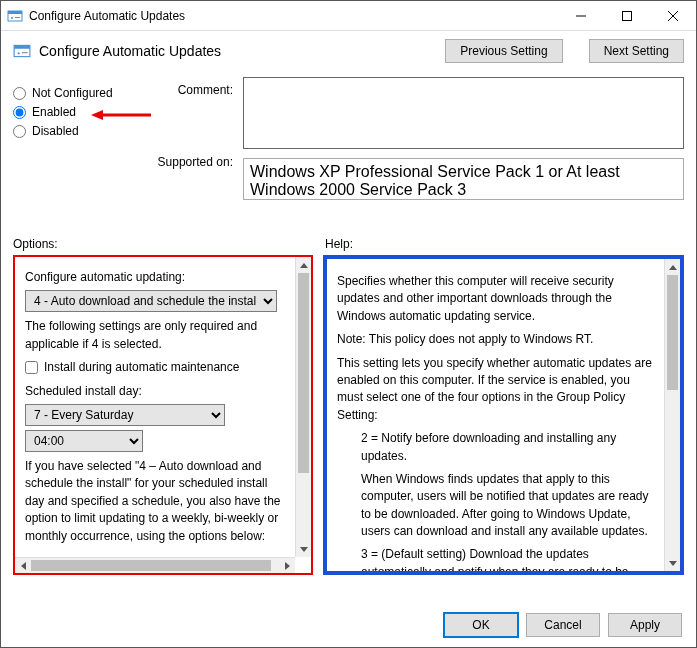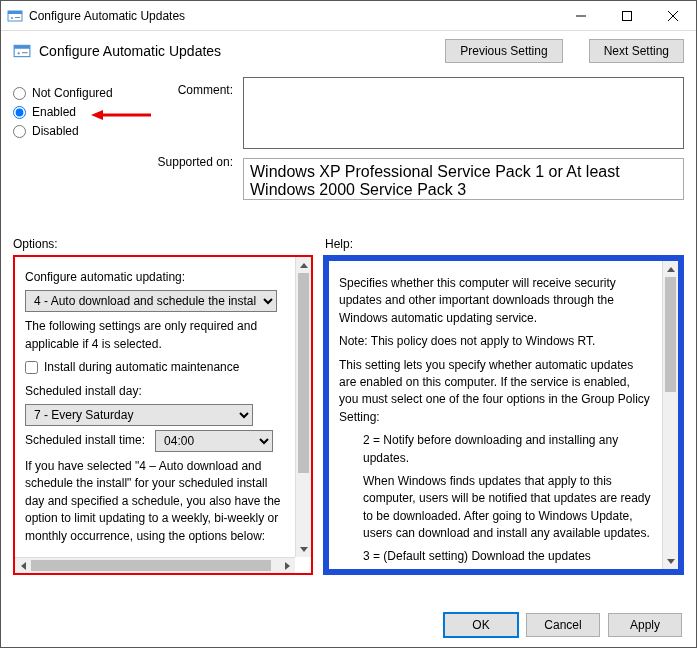--- a/index.html
+++ b/index.html
@@ -88,21 +88,21 @@
     left:78px; top:4px;
     width:60px; height:12px;
   }
   
   .midrow { display:flex; padding:4px 12px 4px 12px; }
   .midrow .left { width:312px; }
   .midrow .right { flex:1; }
   
   .panels { display:flex; padding:0 12px; flex:1; min-height:0; }
   .panel {
-    border:6px solid #1d4ed8;
+    border:4px solid #1d4ed8;
     height:320px;
     position:relative;
     overflow:hidden;
     background:#fff;
   }
   .panel.left {
     width:300px;
     border:2px solid #e80000;
     margin-right:10px;
   }
@@ -257,25 +257,24 @@
       <div class="opt-label">Configure automatic updating:</div>
       <select class="combo" style="width:252px">
         <option>4 - Auto download and schedule the install</option>
       </select>
       <p class="blk">The following settings are only required and applicable if 4 is selected.</p>
       <div class="chk-row">
         <input type="checkbox" style="">
         <span>Install during automatic maintenance</span>
       </div>
       <div class="opt-label">Scheduled install day:</div>
-      <select class="combo" style="width:228px">
+      <select class="combo" style="width:200px">
         <option>7 - Every Saturday</option>
       </select>
       <div class="time-row">
-        <span>Scheduled install time:</span>
         <select class="combo" style="width:118px">
           <option>04:00</option>
         </select>
       </div>
       <p class="blk">If you have selected "4 – Auto download and schedule the install" for your scheduled install day and specified a schedule, you also have the option to limit updating to a weekly, bi-weekly or monthly occurrence, using the options below:</p>
     </div>
     <div class="scroll-v">
       <div class="scroll-btn">
           <div class="triangle tri-up"></div>
         </div>

